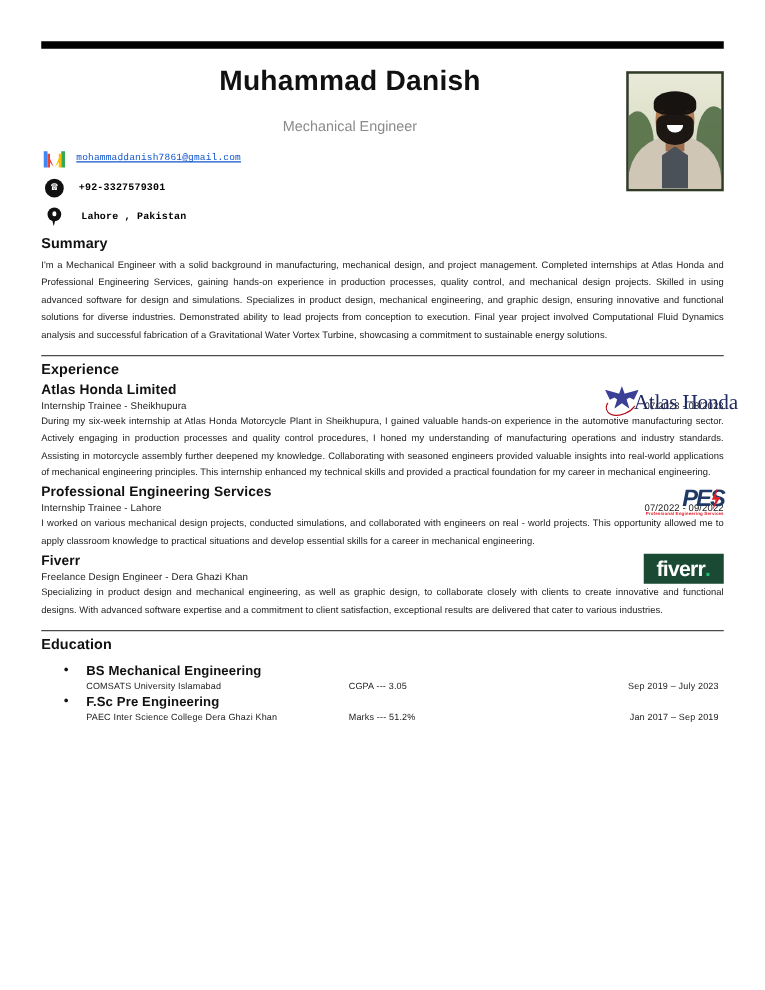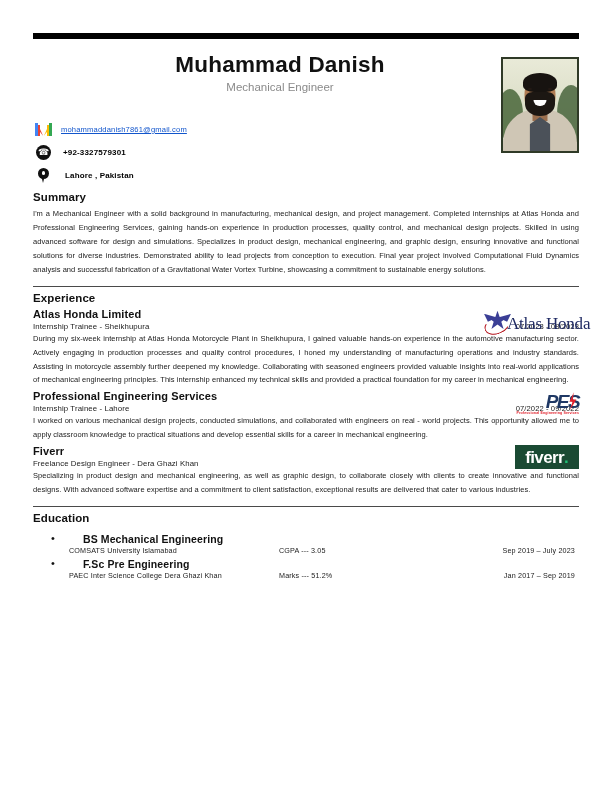--- a/index.html
+++ b/index.html
@@ -39,28 +39,29 @@
     letter-spacing: 0.2px;
     line-height: 1.18;
     color: #111111;
     padding-right: 52px;
   }
   .title-sub {
     text-align: center;
     font-size: 11.5px;
     color: #8a8a8a;
     line-height: 1.3;
-    margin-top: 1px;
+    margin-top: 16px;
     padding-right: 52px;
   }
 
   
   .contacts {
-    margin-top: 24px;
+    margin-top: 7px;
     width: 440px;
+    font-family: Liberation Mono, monospace;
   }
   .contact-row {
     display: flex;
     align-items: center;
     height: 22px;
     margin-bottom: 1px;
   }
   .contact-icon {
     width: 21px;
     height: 21px;
@@ -353,21 +354,21 @@
     content: "•";
     position: absolute;
     left: 0; top: -1px;
     font-size: 11px;
     color: #111;
   }
   .edu-degree {
     font-size: 10.5px;
     font-weight: bold;
     color: #111111;
-    margin-left: 32px;
+    margin-left: 18px;
     letter-spacing: 0.1px;
   }
   .edu-detail {
     display: flex;
     margin-left: 18px;
     font-size: 7.2px;
     color: #1a1a1a;
     margin-top: 1px;
     margin-bottom: 3px;
     letter-spacing: 0.15px;

